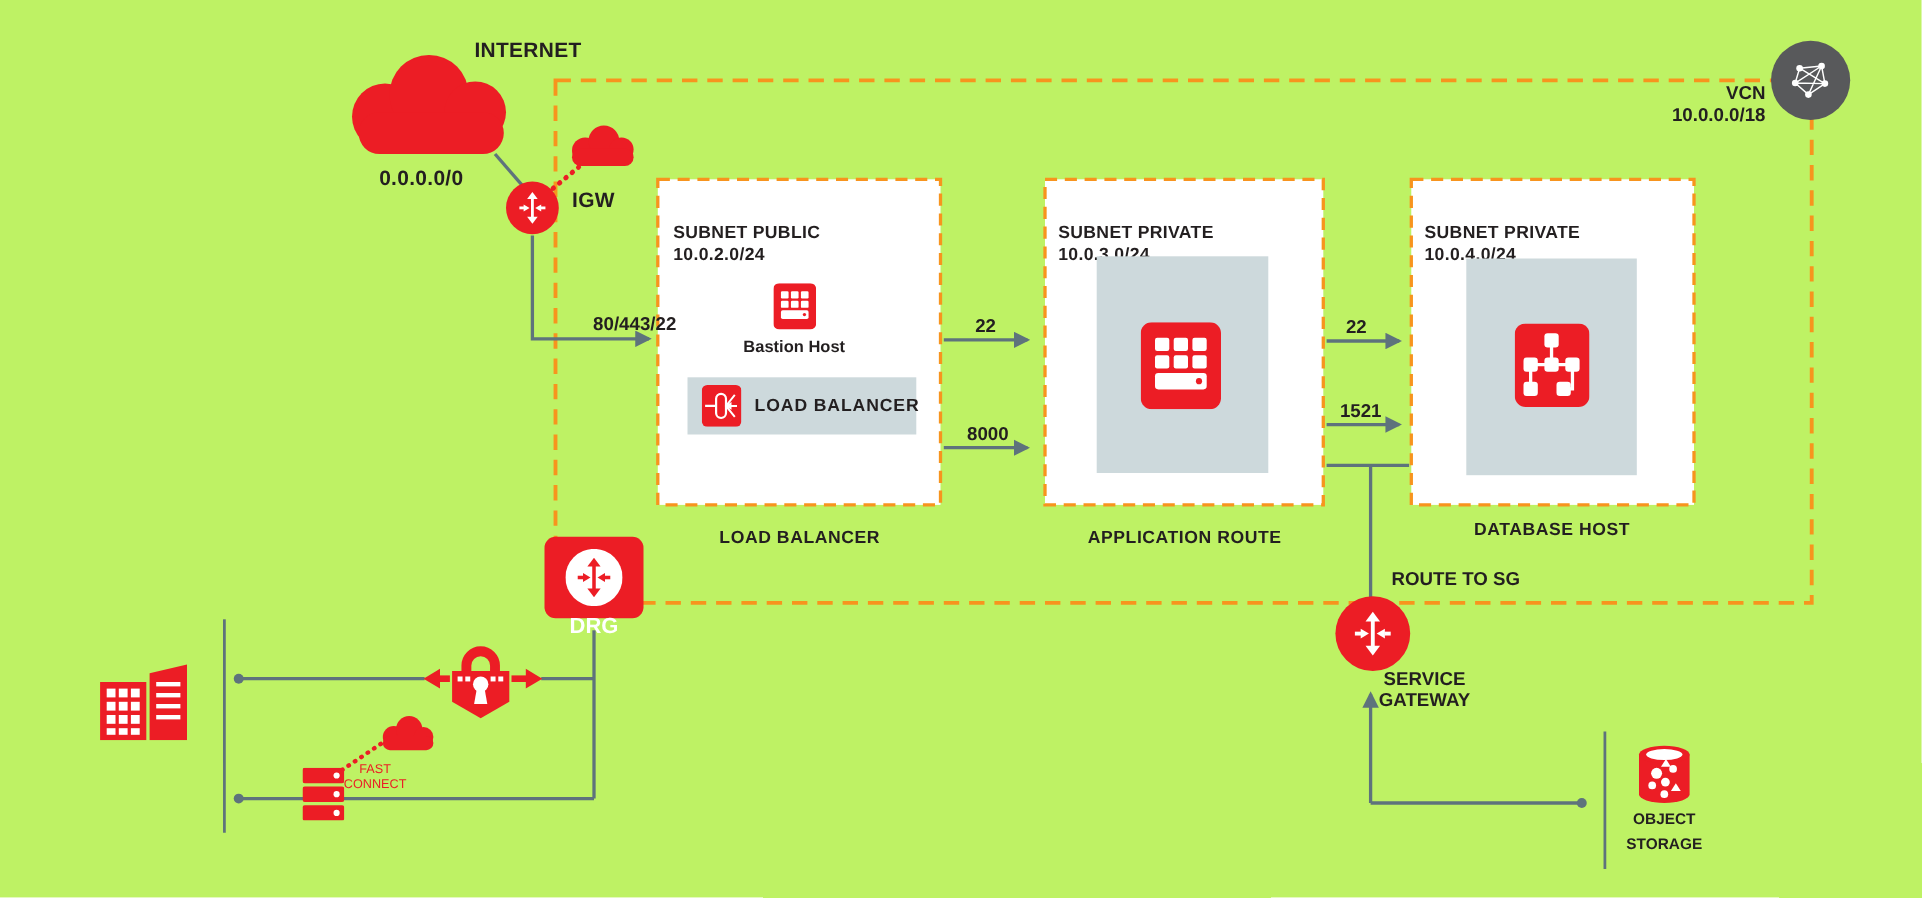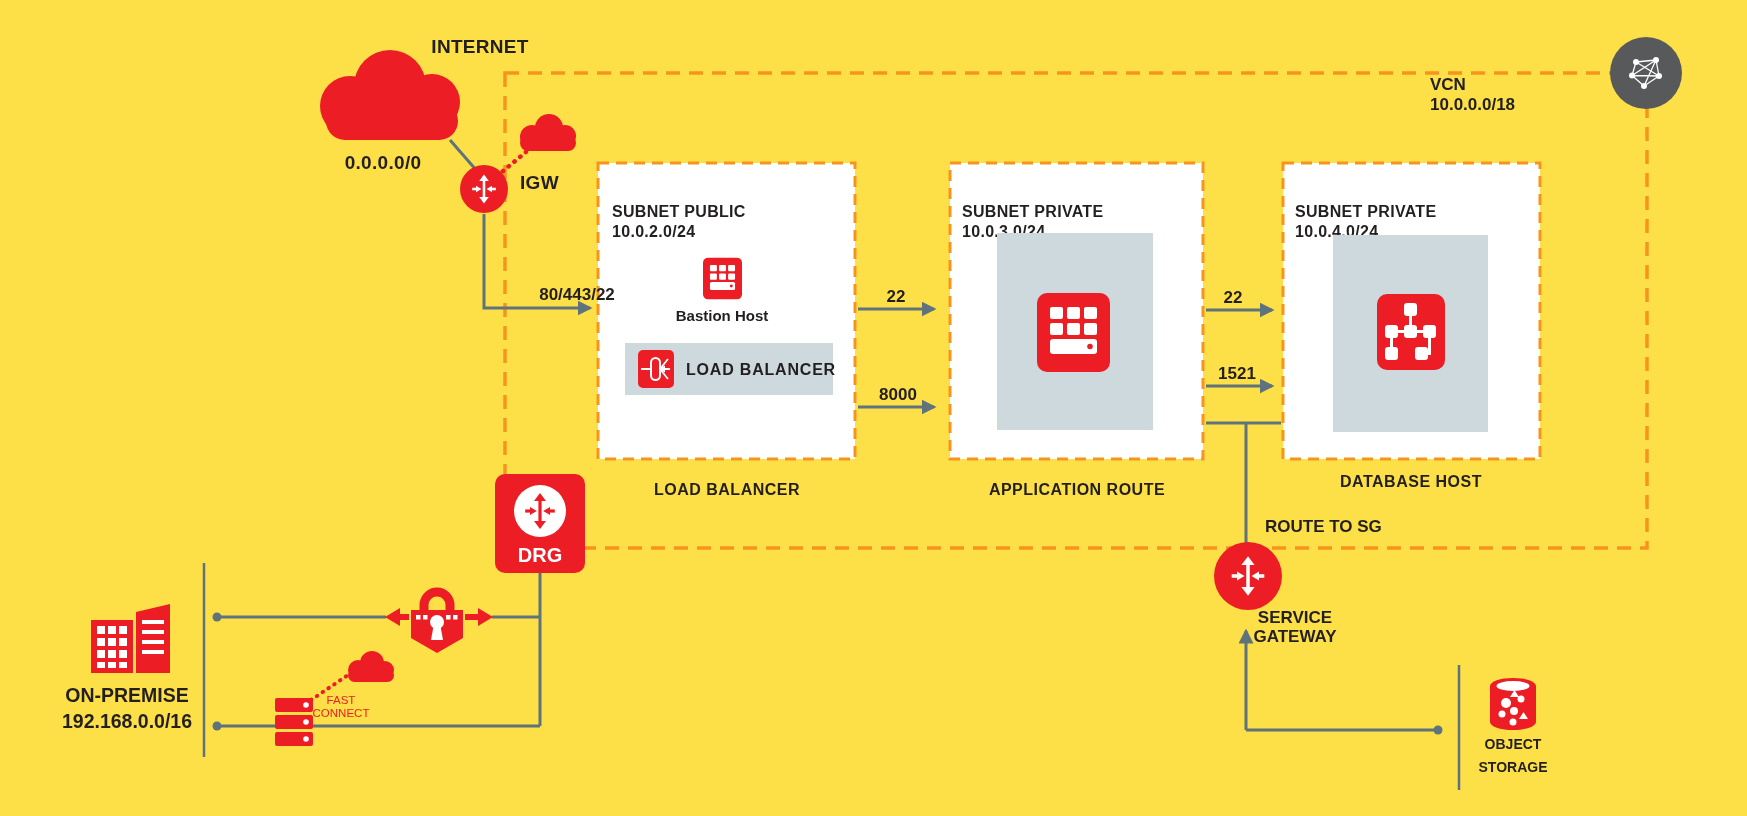--- a/index.html
+++ b/index.html
@@ -1,23 +1,23 @@
 <!DOCTYPE html>
 <html><head>
 <meta charset="utf-8">
 <style>
   html,body{margin:0;padding:0;background:#ffffff;}
   .canvas{
-    position:relative;width:1747px;height:816px;background:#fde047;
+    position:relative;width:1747px;height:816px;background:#bef264;
     font-family:"Liberation Sans",sans-serif;color:#231f20;overflow:hidden;
   }
   .abs{position:absolute;}
   .lbl{font-weight:bold;color:#231f20;white-space:nowrap;}
   .ctr{text-align:center;}
-  .rt{text-align:left;}
+  .rt{text-align:right;}
   .big{font-size:19px;letter-spacing:.3px;}
   .sub-title{font-size:16px;line-height:20px;letter-spacing:.3px;margin-top:28px;}
   .caption{font-size:16px;letter-spacing:.5px;}
   .port{font-size:17px;}
   .graybox{background:#cdd9dc;}
   .circle{border-radius:50%;display:flex;align-items:center;justify-content:center;}
   .red{background:#ec1d25;}
   svg{display:block;}
 </style>
 </head>
@@ -204,21 +204,21 @@
   <div class="abs circle red" style="left:1214px;top:542px;width:68px;height:68px;color:#fff">
     <svg width="44" height="44" viewBox="0 0 100 100">
         <use href="#router-glyph"></use>
       </svg>
   </div>
   <div class="abs lbl ctr" style="left:1235px;top:608px;width:120px;font-size:17px;line-height:19px">
     <div>SERVICE</div>
     <div>GATEWAY</div>
   </div>
 
-  <div class="abs" style="left:495px;top:474px;width:90px;height:99px;background:#ec1d25;border-radius:10px">
+  <div class="abs" style="left:495px;top:488px;width:90px;height:74px;background:#ec1d25;border-radius:10px">
     <svg class="abs" style="left:19px;top:11px" width="52" height="52" viewBox="0 0 52 52">
       <circle cx="26" cy="26" r="26" fill="#fff"></circle>
       <g color="#ec1d25">
           <use href="#router-glyph" x="6" y="6" width="40" height="40"></use>
         </g>
     </svg>
     <div class="abs ctr" style="left:0;top:70px;width:90px;color:#fff;font-weight:bold;font-size:20px">DRG</div>
   </div>
 
   <svg class="abs" style="left:88px;top:600px" width="85" height="73" viewBox="0 0 85 73">
@@ -238,24 +238,20 @@
         <rect x="20" y="38" width="8" height="8"></rect>
         <rect x="31" y="38" width="8" height="8"></rect>
       <rect x="9" y="50" width="8" height="8"></rect>
         <rect x="20" y="50" width="8" height="8"></rect>
         <rect x="31" y="50" width="8" height="8"></rect>
       <rect x="9" y="62" width="8" height="6"></rect>
         <rect x="20" y="62" width="8" height="6"></rect>
         <rect x="31" y="62" width="8" height="6"></rect>
     </g>
   </svg>
-  <div class="abs lbl ctr" style="left:37px;top:682px;width:180px;font-size:19.5px;line-height:26px">
-    <div>ON-PREMISE</div>
-    <div>192.168.0.0/16</div>
-  </div>
 
   <svg class="abs" style="left:383px;top:576px" width="112" height="85" viewBox="0 0 112 85">
     <g fill="#ec1d25">
       <path d="M41,36 v-7 a13,13 0 0 1 26,0 v7" stroke="#ec1d25" stroke-width="9" fill="none"></path>
       <polygon points="28,34 80,34 80,62 54,77 28,62"></polygon>
       <rect x="10" y="38" width="16" height="6"></rect>
       <polygon points="2,41 17,32 17,50"></polygon>
       <rect x="82" y="38" width="16" height="6"></rect>
       <polygon points="110,41 95,32 95,50"></polygon>
     </g>

